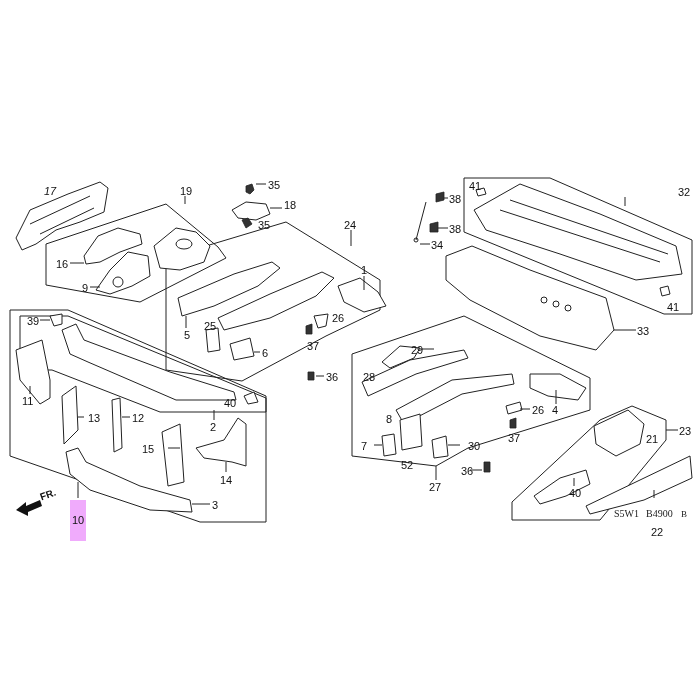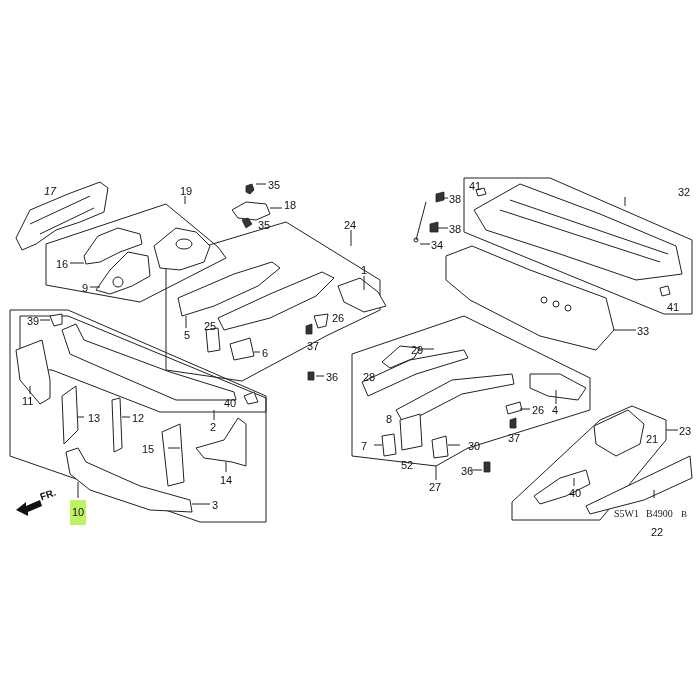--- a/index.html
+++ b/index.html
@@ -1,21 +1,21 @@
 <!DOCTYPE html>
 <html><head>
 <meta charset="utf-8">
 <style>
   html, body { margin: 0; padding: 0; background: #ffffff; }
   body { width: 700px; height: 700px; position: relative; overflow: hidden;
          font-family: "Liberation Sans", sans-serif; }
   #diagram { position: absolute; left: 0; top: 0; width: 700px; height: 700px; }
   .lbl { position: absolute; font-family: "Liberation Sans", sans-serif;
          font-size: 11px; color: #111; line-height: 1; white-space: nowrap; }
-  .lbl.hl { background: #bef264; padding: 7px 2px; color: #111; }
+  .lbl.hl { background: #f0abfc; padding: 15px 2px; color: #111; }
   .code { position: absolute; font-family: "Liberation Serif", serif; font-size: 10px; color: #222; }
   svg .ln { stroke: #222; stroke-width: 1; fill: none; }
   svg .part { stroke: #222; stroke-width: 1; fill: #fff; }
   svg .dk { fill: #333; stroke: #222; stroke-width: .8; }
 </style>
 </head>
 <body>
 
 <svg id="diagram" viewBox="0 0 700 700" xmlns="http://www.w3.org/2000/svg">
 

